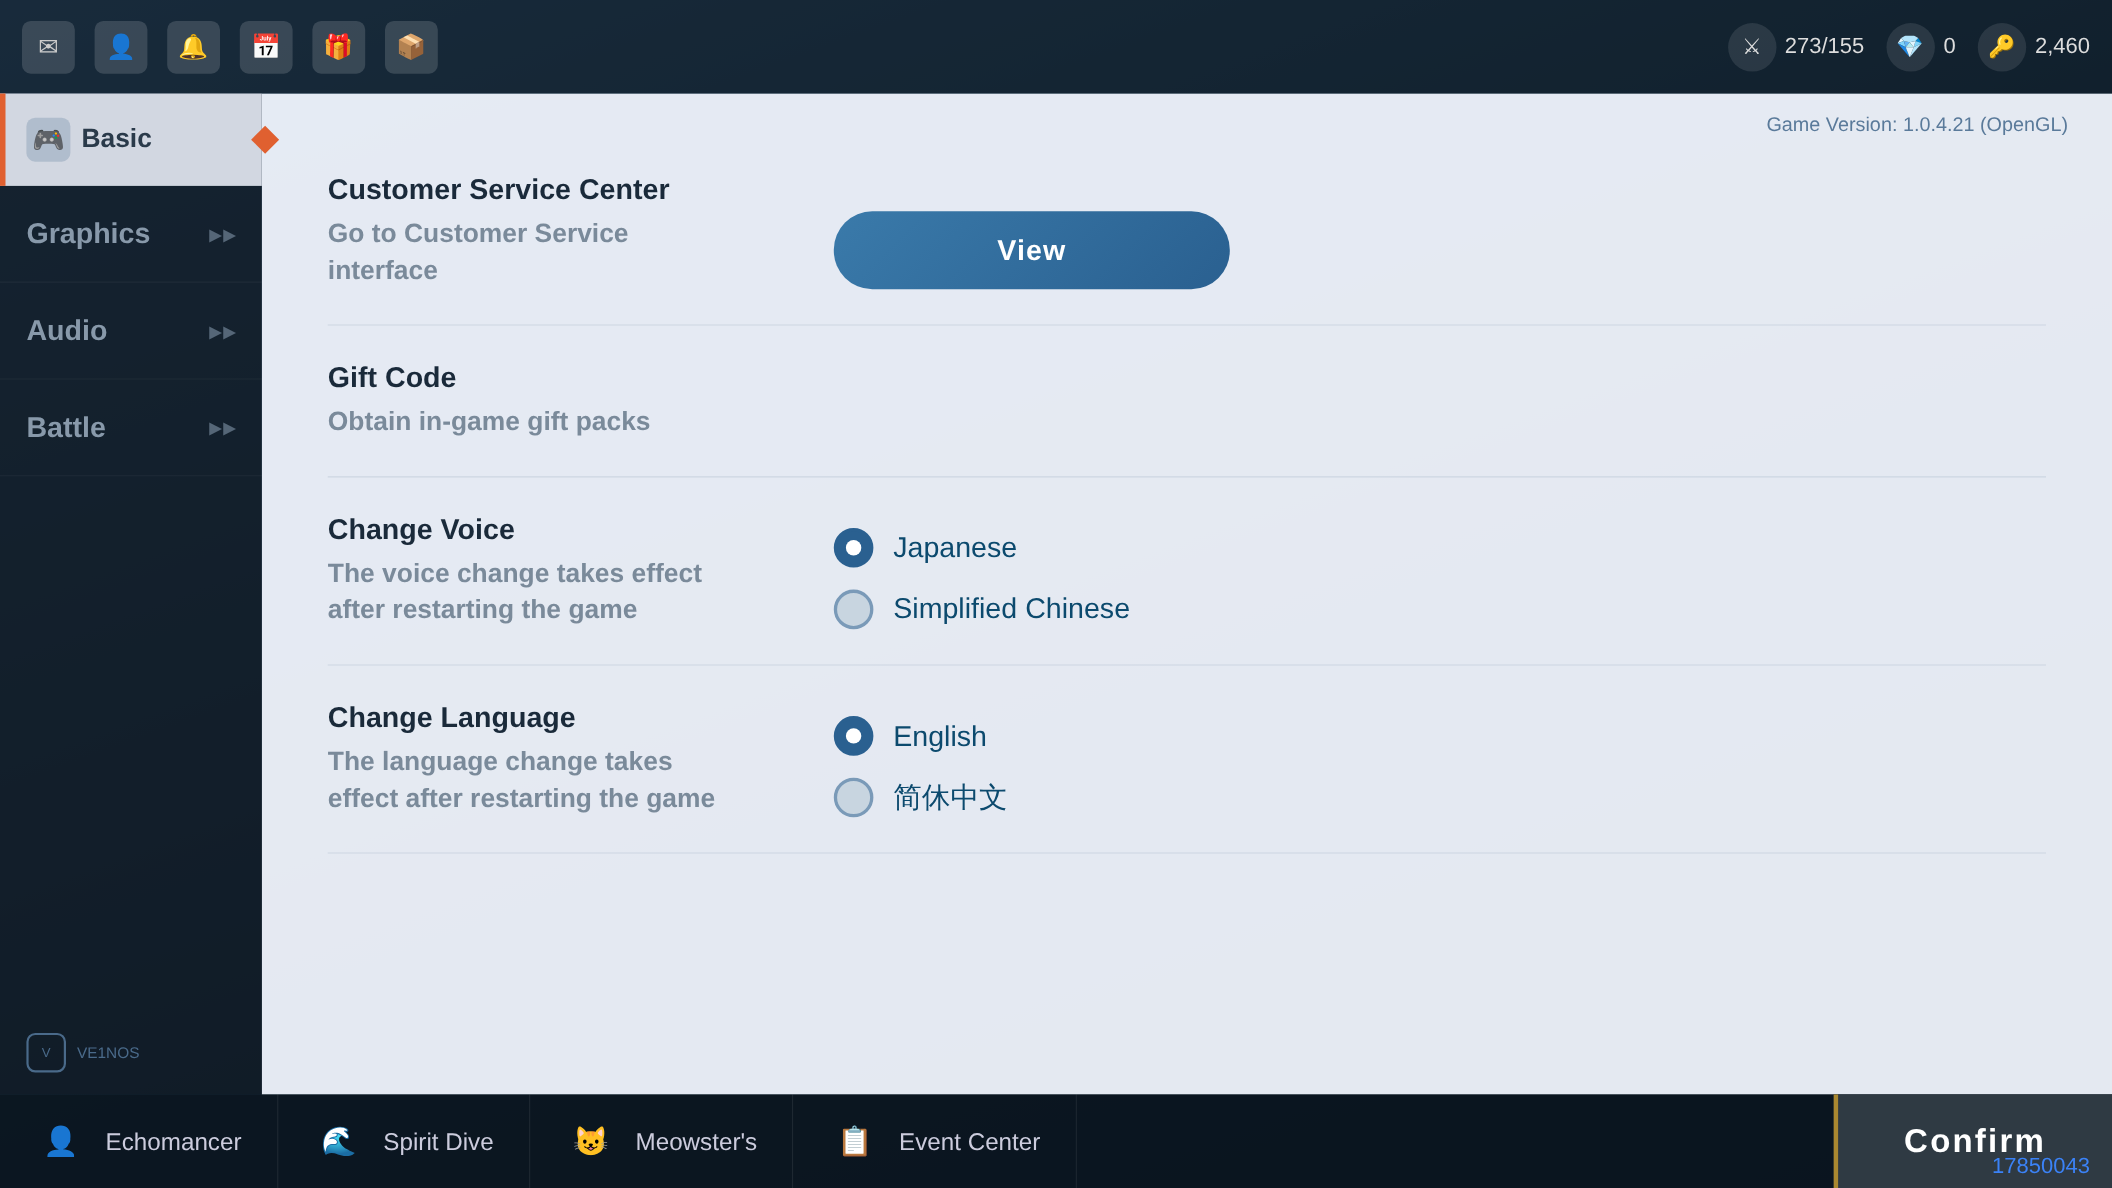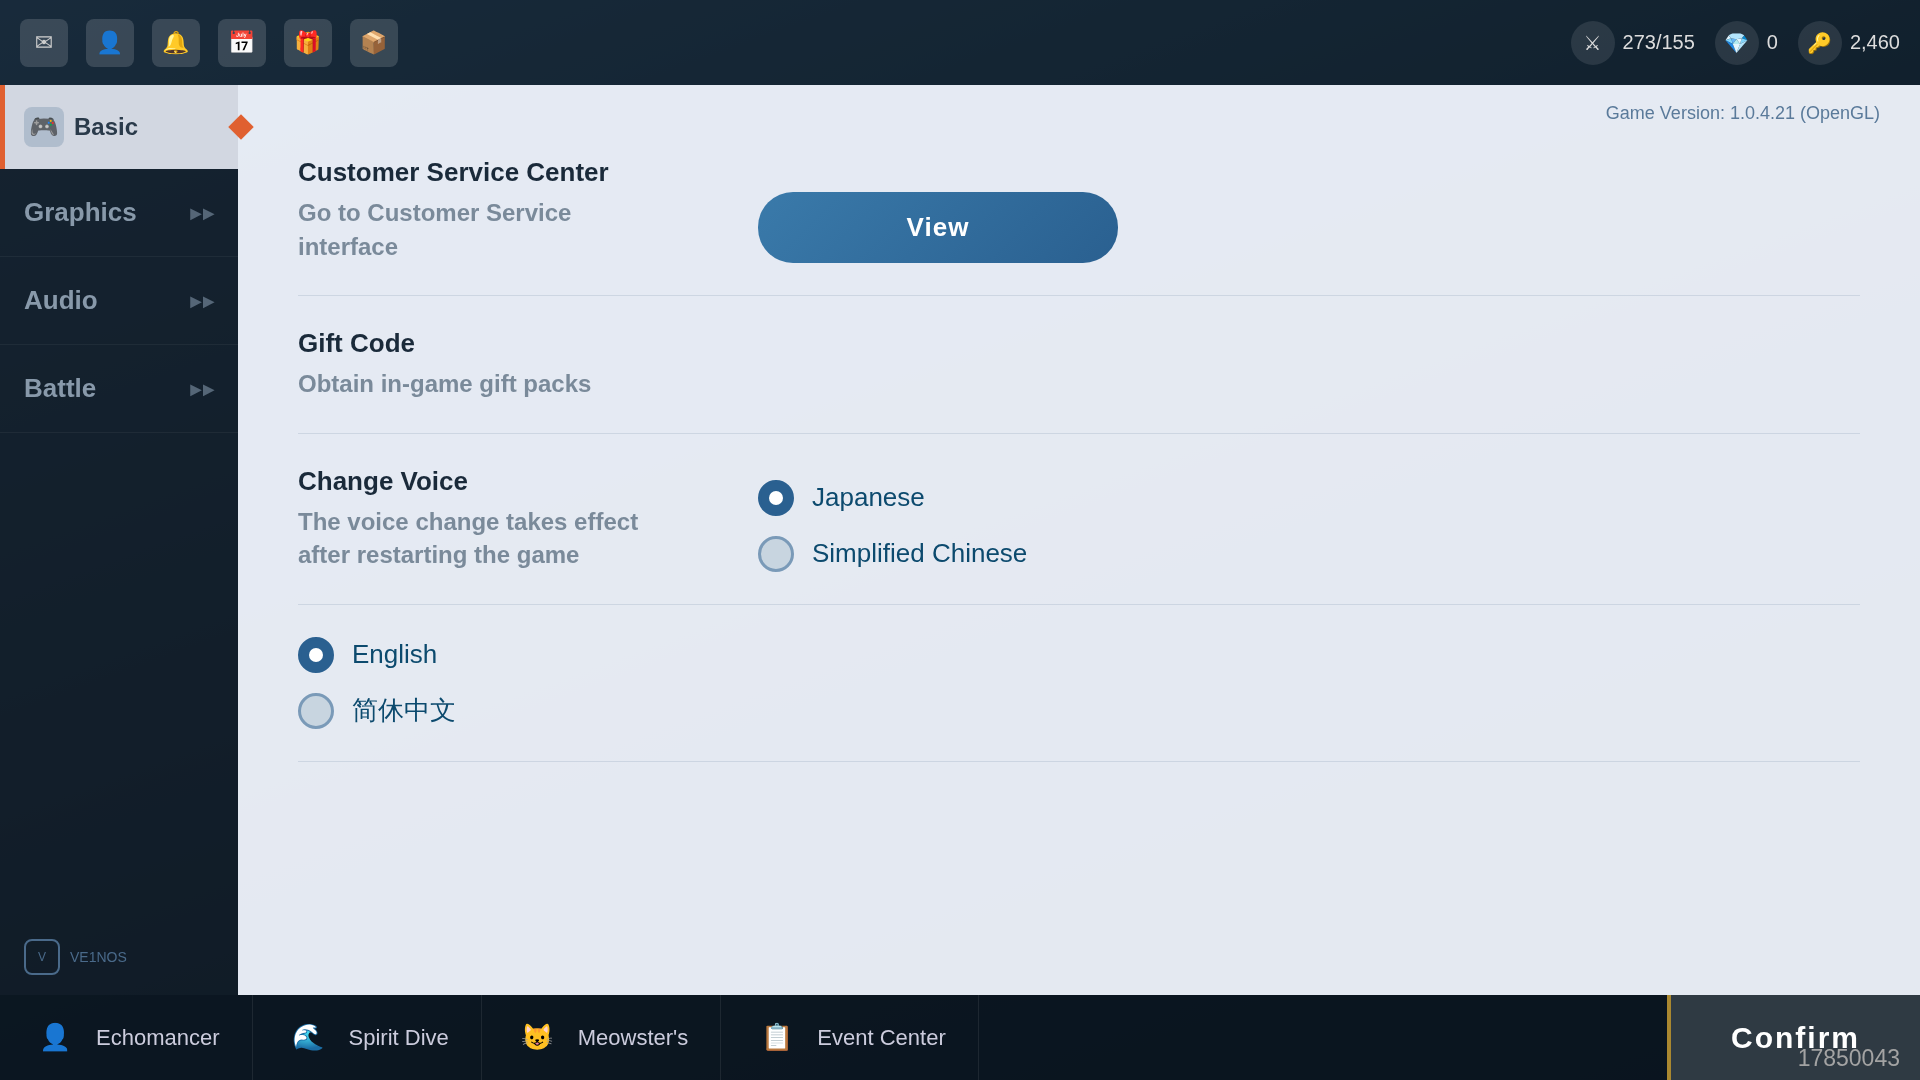--- a/index.html
+++ b/index.html
@@ -285,22 +285,22 @@
       padding: 0 60px;
       border: none;
       cursor: pointer;
       border-left: 4px solid #aa8830;
       letter-spacing: 2px;
     }
 
     .score-display {
       position: absolute;
       bottom: 8px; right: 20px;
-      color: #a3a3a3;
-      font-size: 23px;
+      color: #3b82f6;
+      font-size: 20px;
       z-index: 11;
       margin-top: 37px;
     }
 
     
     .sidebar-logo {
       margin-top: auto;
       padding: 20px 24px;
       display: flex;
       align-items: center;
@@ -417,20 +417,24 @@
         <span class="radio-label">Japanese</span>
       </div>
       <div class="radio-option">
         <div class="radio-circle"></div>
         <span class="radio-label">Simplified Chinese</span>
       </div>
     </div>
   </div>
 
   <div class="setting-row">
+    <div class="setting-label-area">
+      <div class="setting-title">Change Language</div>
+      <div class="setting-desc">The language change takes effect after restarting the game</div>
+    </div>
     <div class="setting-controls">
       <div class="radio-option">
         <div class="radio-circle selected"></div>
         <span class="radio-label">English</span>
       </div>
       <div class="radio-option">
         <div class="radio-circle"></div>
         <span class="radio-label">简休中文</span>
       </div>
     </div>

